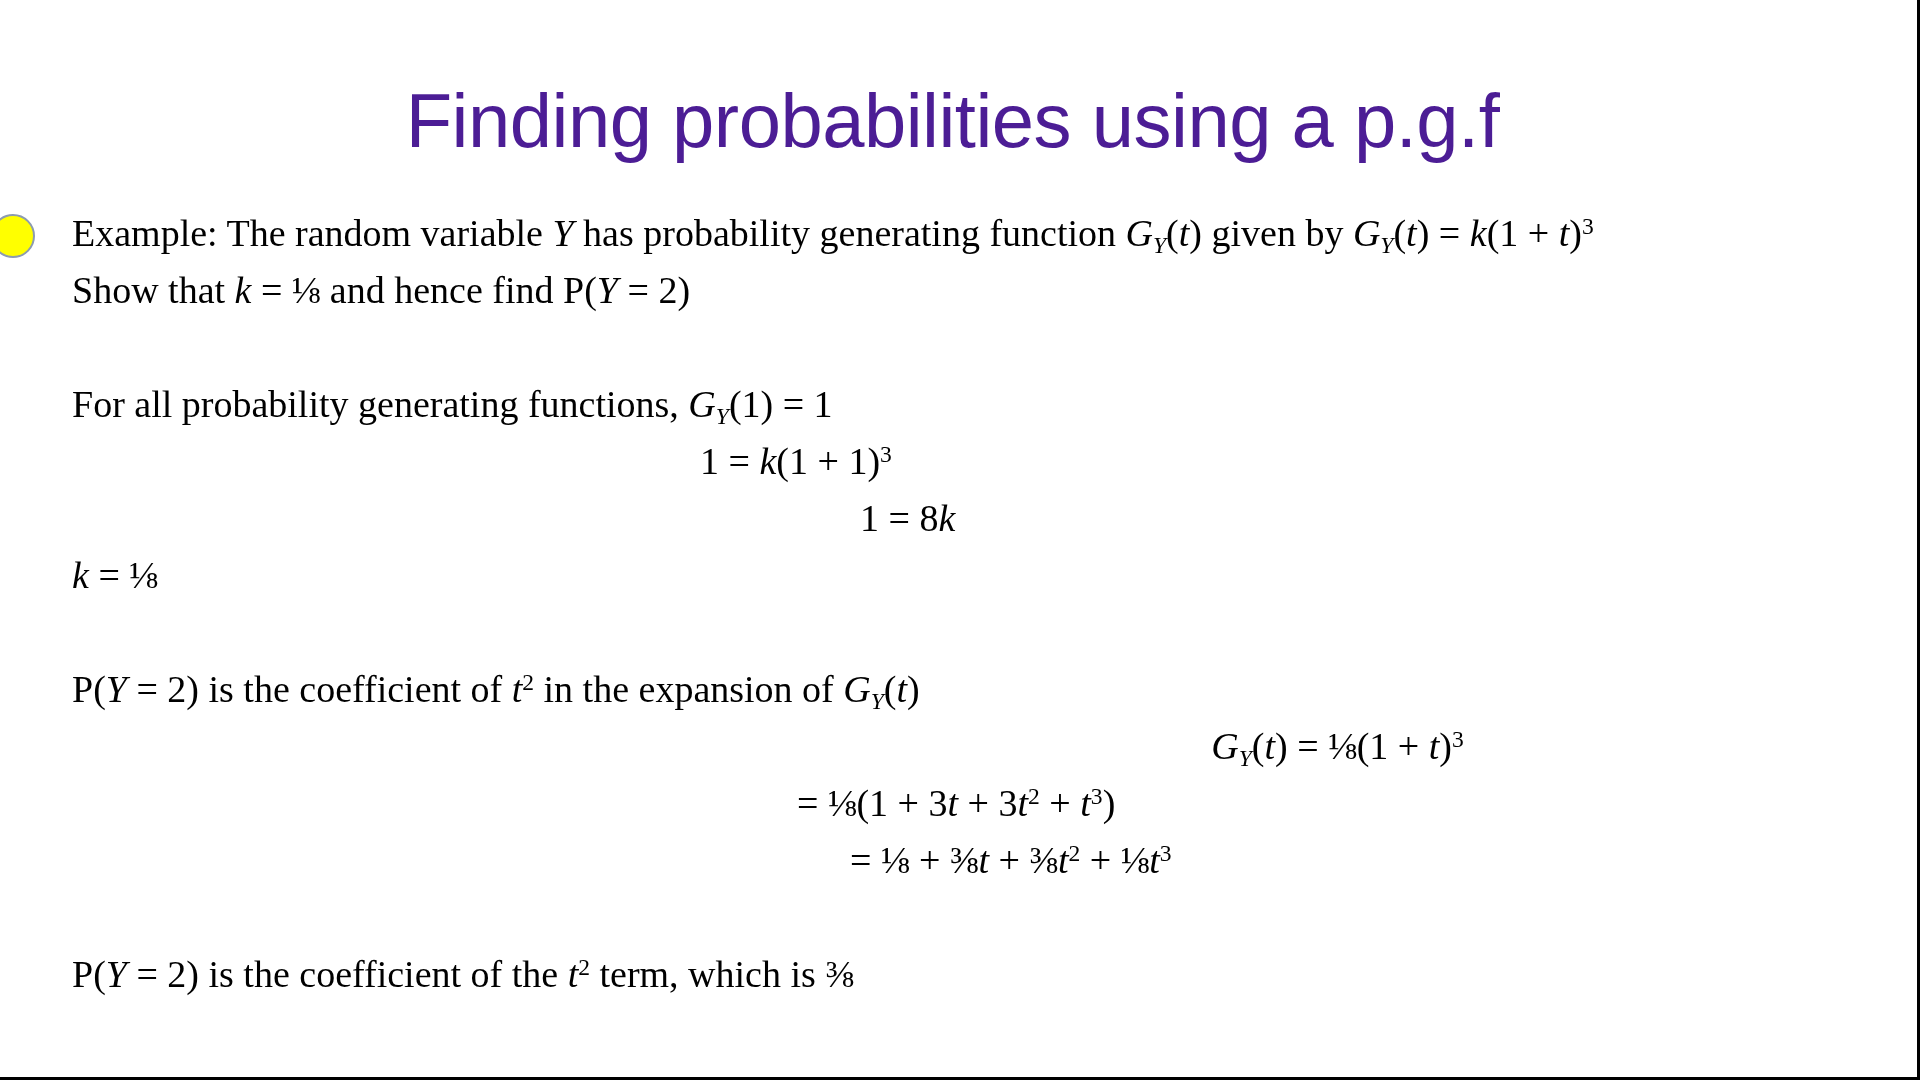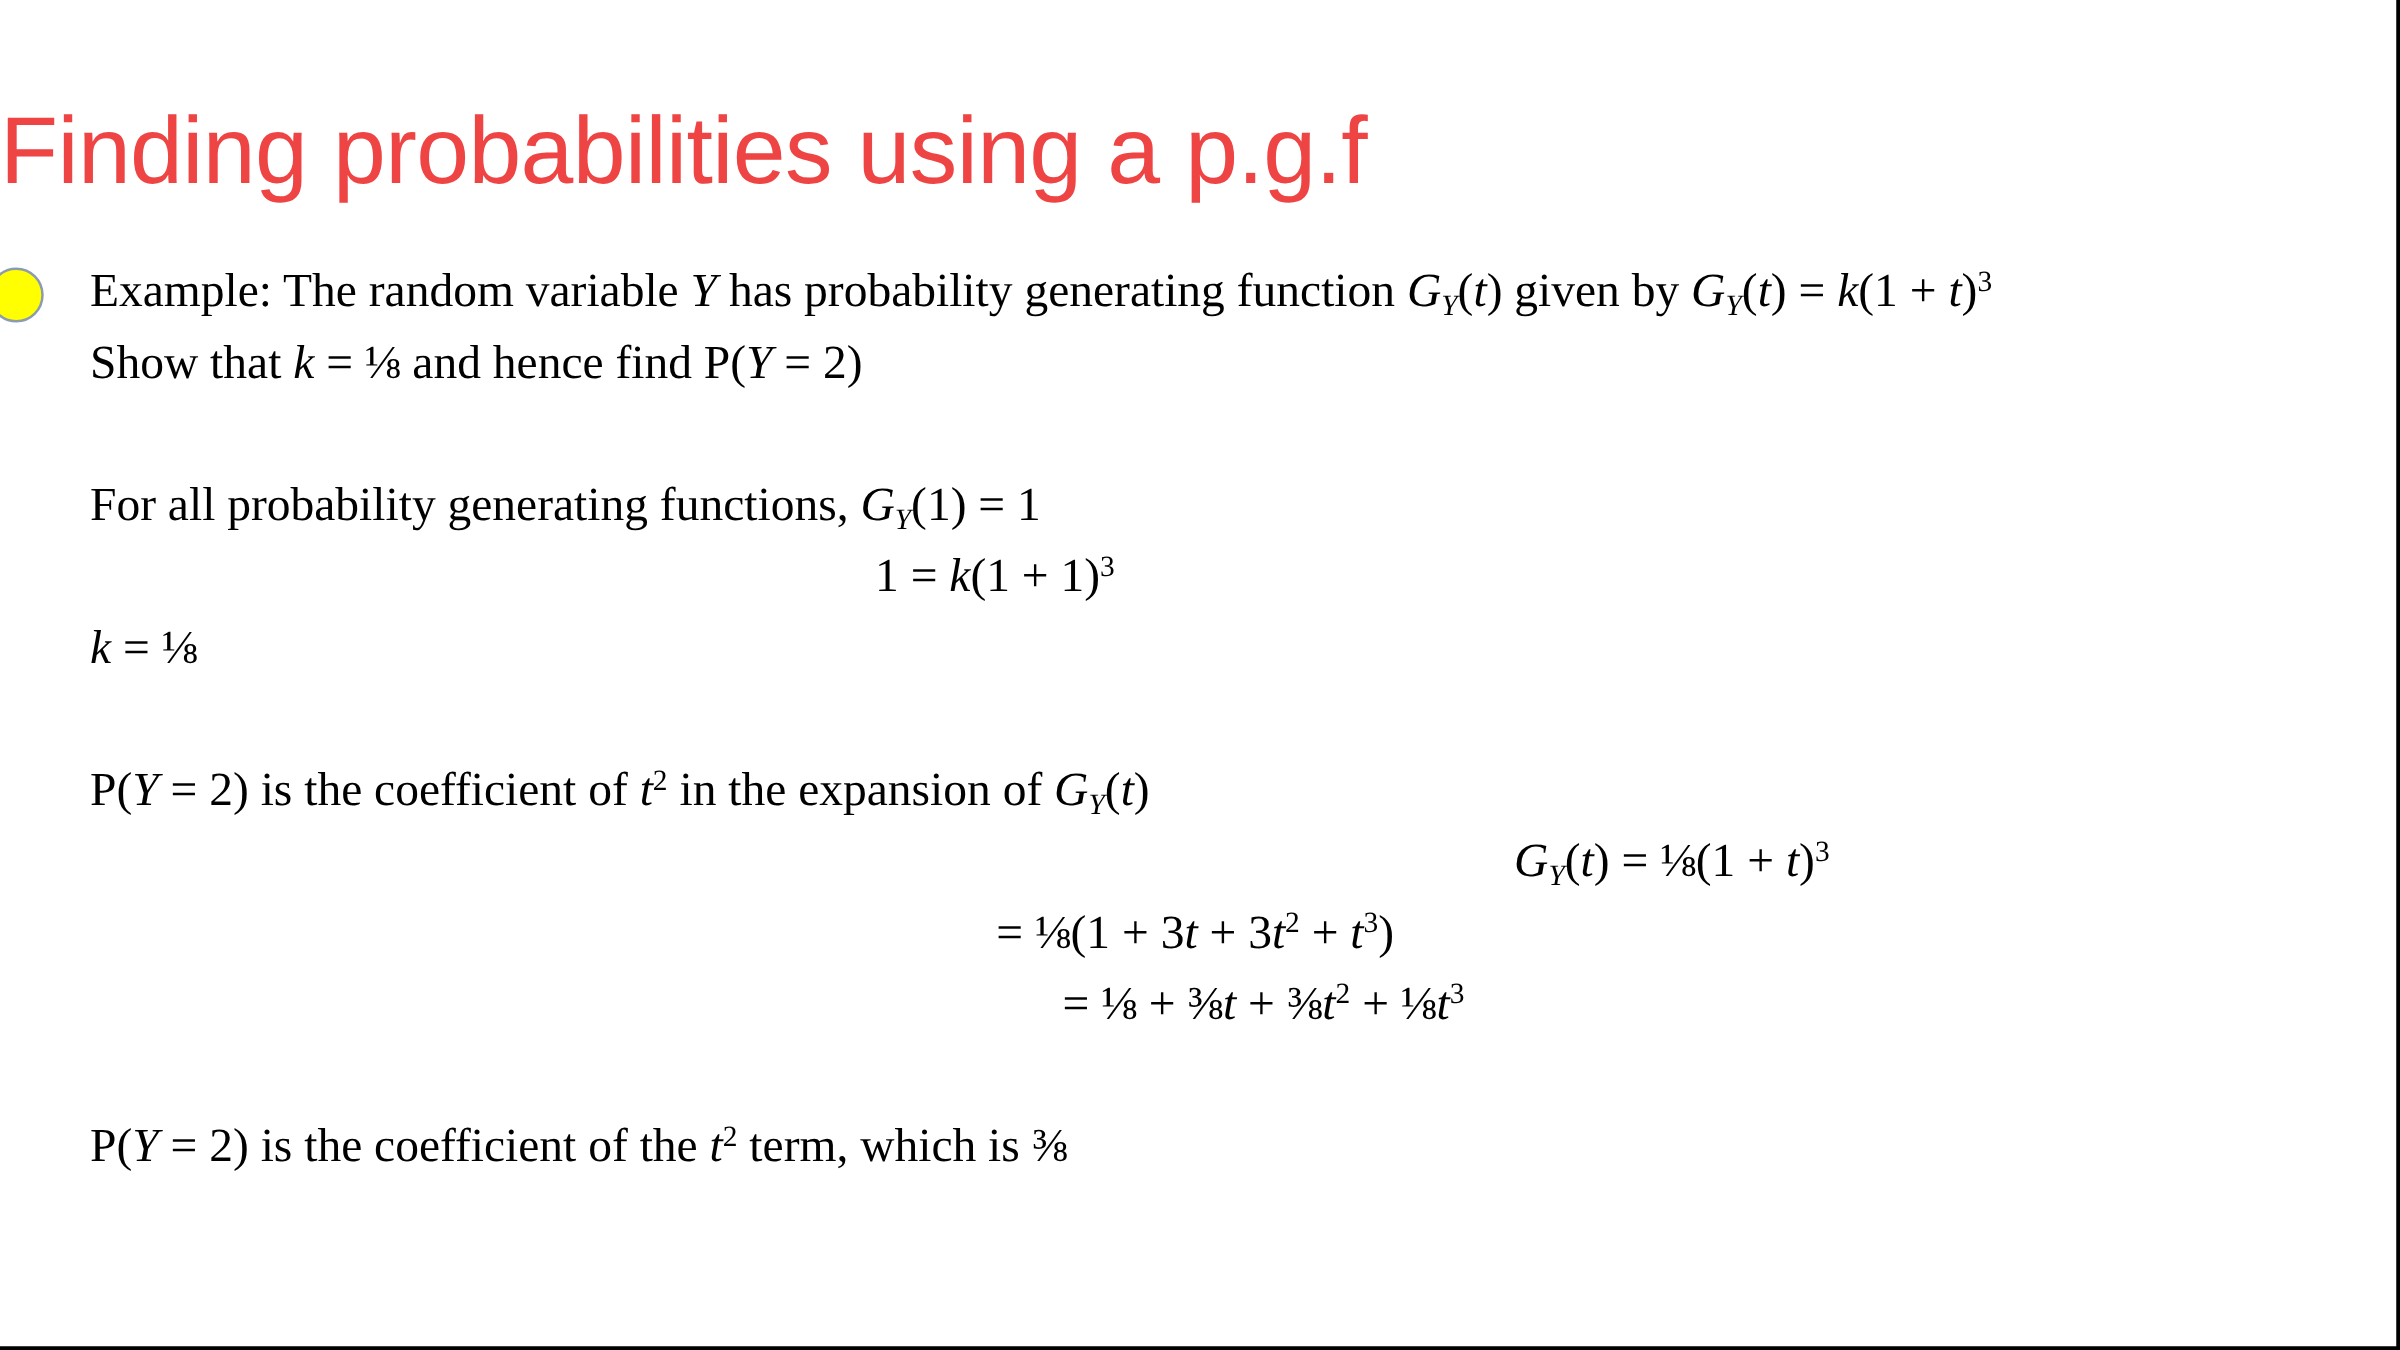--- a/index.html
+++ b/index.html
@@ -17,25 +17,25 @@
     border-right: 3px solid #000000;
     border-bottom: 3px solid #000000;
   }
 
   
   .slide-title {
     position: absolute;
     top: 78px;
     left: 0;
     width: 1905px;
-    text-align: left;
+    text-align: center;
     font-family: "Liberation Sans", sans-serif;
     font-size: 76px;
     line-height: 86px;
-    color: #ef4444;
+    color: #4c1d95;
     font-weight: 400;
     letter-spacing: -0.5px;
     white-space: nowrap;
   }
 
   
   .body-area {
     position: absolute;
     top: 205px;
     left: 0;
@@ -111,20 +111,21 @@
     </div>
 
     <div class="gap-line"></div>
 
     <div class="para">
       <div class="line"><span>For all probability generating functions, </span><i class="v">G</i><sub>Y</sub><span>(1) = 1</span></div>
     </div>
 
     <div class="mline" style="padding-left:700px;"><span>1 = </span><i class="v">k</i><span>(1 + 1)</span><sup>3</sup></div>
 
+    <div class="mline" style="padding-left:860px;"><span>1 = 8</span><i class="v">k</i></div>
 
     <div class="mline" style=""><i class="v">k</i><span> = ⅛</span></div>
 
     <div class="gap-line"></div>
 
     <div class="para">
       <div class="line"><span class="rm">P(</span><i class="v">Y</i><span> = 2) is the coefficient of </span><i class="v">t</i><sup>2</sup><span> in the expansion of </span><i class="v">G</i><sub>Y</sub><span>(</span><i class="v">t</i><span>)</span></div>
     </div>
 
     <div class="mline" style="padding-left:770px;text-align:center;"><i class="v">G</i><sub>Y</sub><span>(</span><i class="v">t</i><span>) = ⅛(1 + </span><i class="v">t</i><span>)</span><sup>3</sup></div>

